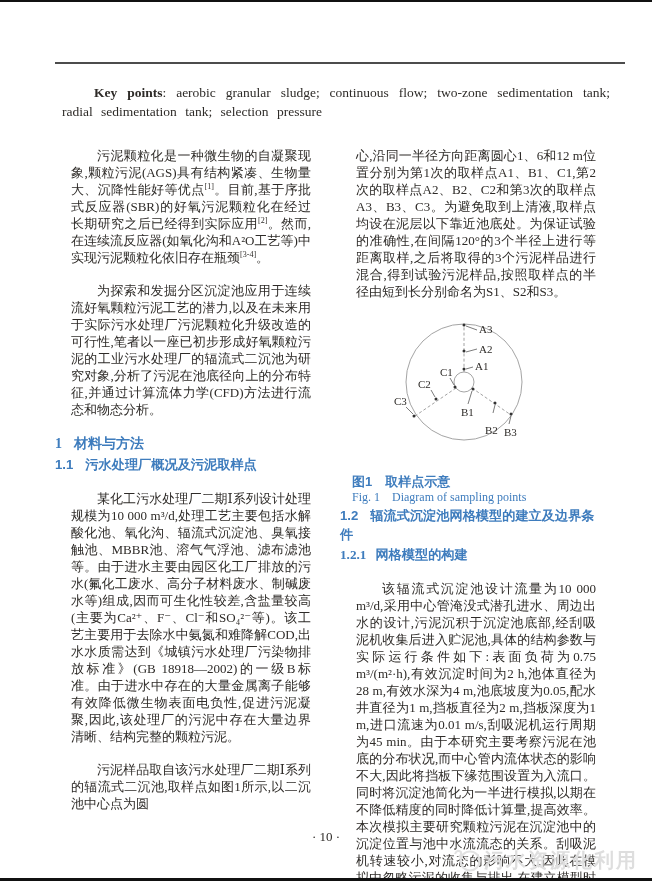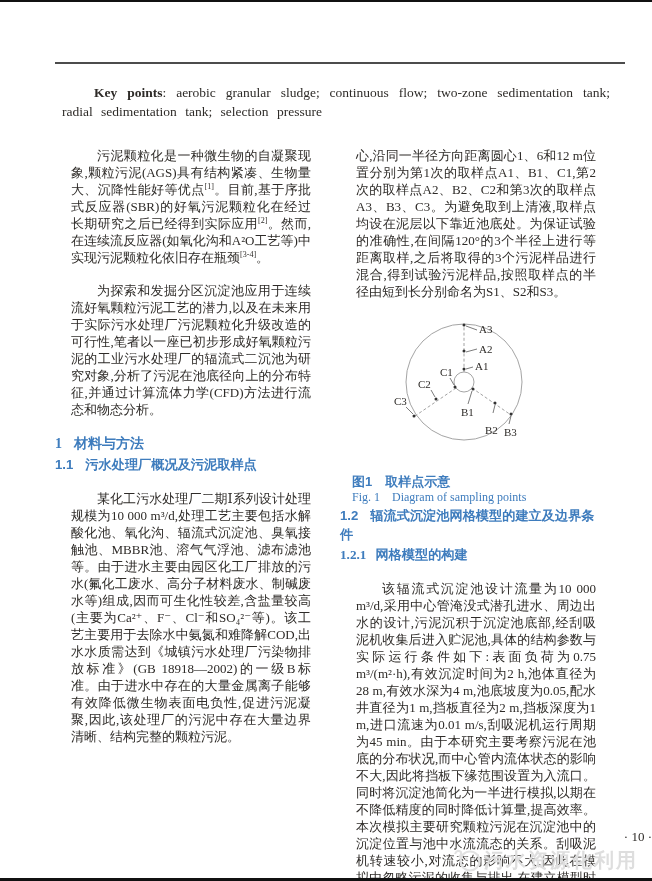--- a/index.html
+++ b/index.html
@@ -69,21 +69,21 @@
     font-size:13px;line-height:16px;
     font-family:"Liberation Sans","DejaVu Sans",sans-serif;width:250px;
   }
   .fig-caption-en{
     margin:0;text-align:left;color:#3e7cbd;font-size:12px;line-height:15px;width:250px;
   }
   .fig-label{font-size:11px;fill:#2e2b28;font-family:"Liberation Serif","DejaVu Serif",serif;}
 
   
   .page-number{
-    position:absolute;top:829px;left:0;width:652px;text-align:right;
+    position:absolute;top:829px;left:0;width:652px;text-align:center;
     font-size:13px;color:#2e2b28;
   }
   .watermark{
     position:absolute;top:846px;right:14px;
     display:flex;align-items:center;gap:0;
     color:#dedede;
     font-family:"Liberation Sans","DejaVu Sans",sans-serif;
     font-size:20px;letter-spacing:2px;font-weight:bold;
   }
 </style>
@@ -103,20 +103,21 @@
   <div class="columns">
 
     <div class="col">
       <p class="para indent">污泥颗粒化是一种微生物的自凝聚现象,颗粒污泥(AGS)具有结构紧凑、生物量大、沉降性能好等优点<sup class="ref">[1]</sup>。目前,基于序批式反应器(SBR)的好氧污泥颗粒化在经过长期研究之后已经得到实际应用<sup class="ref">[2]</sup>。然而,在连续流反应器(如氧化沟和A²O工艺等)中实现污泥颗粒化依旧存在瓶颈<sup class="ref">[3-4]</sup>。</p>
       <p class="para indent">为探索和发掘分区沉淀池应用于连续流好氧颗粒污泥工艺的潜力,以及在未来用于实际污水处理厂污泥颗粒化升级改造的可行性,笔者以一座已初步形成好氧颗粒污泥的工业污水处理厂的辐流式二沉池为研究对象,分析了污泥在池底径向上的分布特征,并通过计算流体力学(CFD)方法进行流态和物态分析。</p>
 
       <h3 class="h-kai"><span class="h-num">1</span><span>材料与方法</span></h3>
       <h4 class="h-hei"><span class="h-num">1.1</span><span>污水处理厂概况及污泥取样点</span></h4>
 
       <p class="para indent">某化工污水处理厂二期Ⅰ系列设计处理规模为10 000 m³/d,处理工艺主要包括水解酸化池、氧化沟、辐流式沉淀池、臭氧接触池、MBBR池、溶气气浮池、滤布滤池等。由于进水主要由园区化工厂排放的污水(氟化工废水、高分子材料废水、制碱废水等)组成,因而可生化性较差,含盐量较高(主要为Ca²⁺、F⁻、Cl⁻和SO₄²⁻等)。该工艺主要用于去除水中氨氮和难降解COD,出水水质需达到《城镇污水处理厂污染物排放标准》(GB 18918—2002)的一级B标准。由于进水中存在的大量金属离子能够有效降低微生物表面电负性,促进污泥凝聚,因此,该处理厂的污泥中存在大量边界清晰、结构完整的颗粒污泥。</p>
+      <p class="para indent">污泥样品取自该污水处理厂二期Ⅰ系列的辐流式二沉池,取样点如图1所示,以二沉池中心点为圆</p>
     </div>
 
     <div class="col">
       <p class="para">心,沿同一半径方向距离圆心1、6和12 m位置分别为第1次的取样点A1、B1、C1,第2次的取样点A2、B2、C2和第3次的取样点A3、B3、C3。为避免取到上清液,取样点均设在泥层以下靠近池底处。为保证试验的准确性,在间隔120°的3个半径上进行等距离取样,之后将取得的3个污泥样品进行混合,得到试验污泥样品,按照取样点的半径由短到长分别命名为S1、S2和S3。</p>
 
       <div class="figure-wrap">
         <svg width="250" height="152" viewBox="0 0 250 152">
 
           <circle cx="112" cy="66" r="58" fill="none" stroke="#9a9a9a" stroke-width="0.9"></circle>
           <circle cx="112" cy="66" r="10" fill="none" stroke="#9a9a9a" stroke-width="0.9"></circle>

